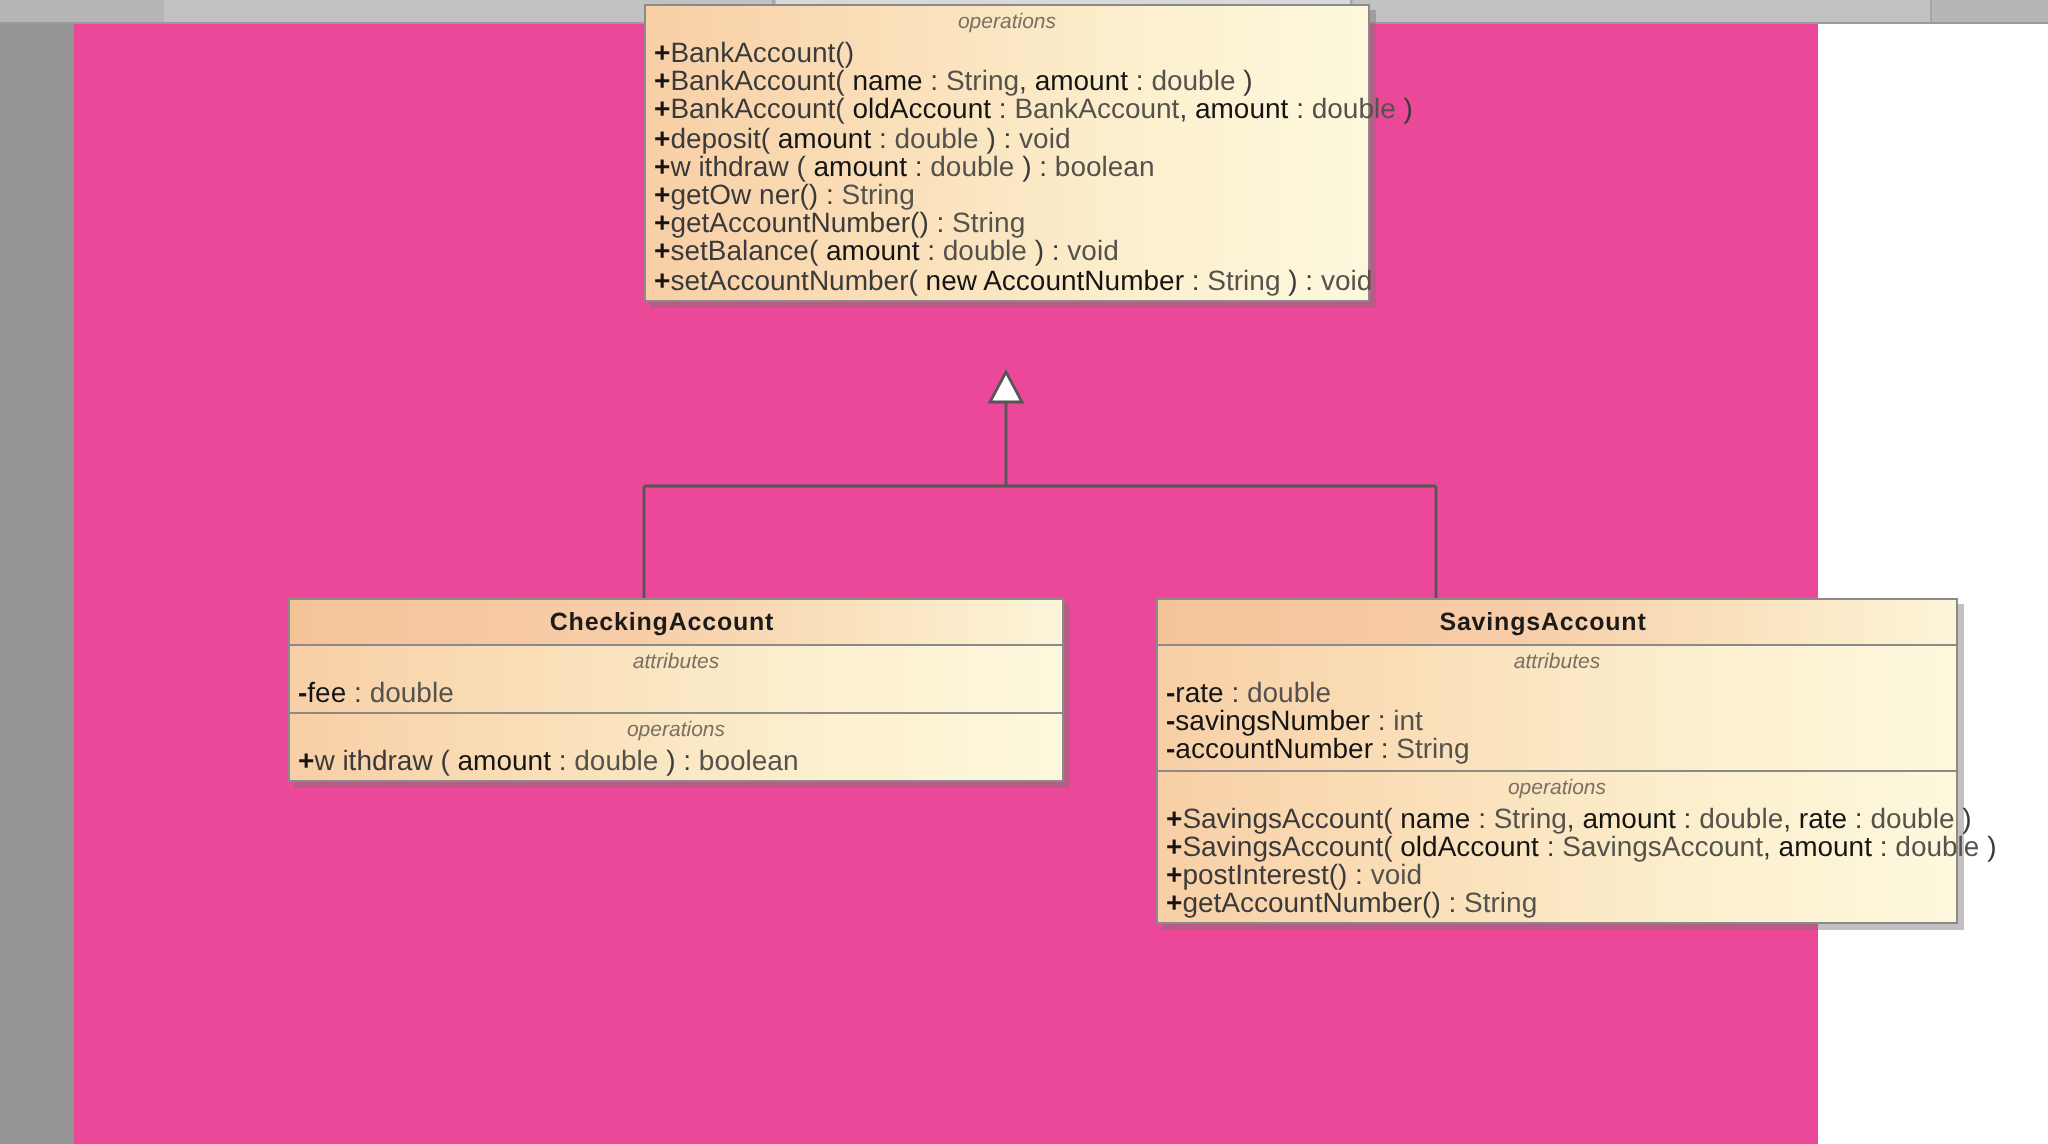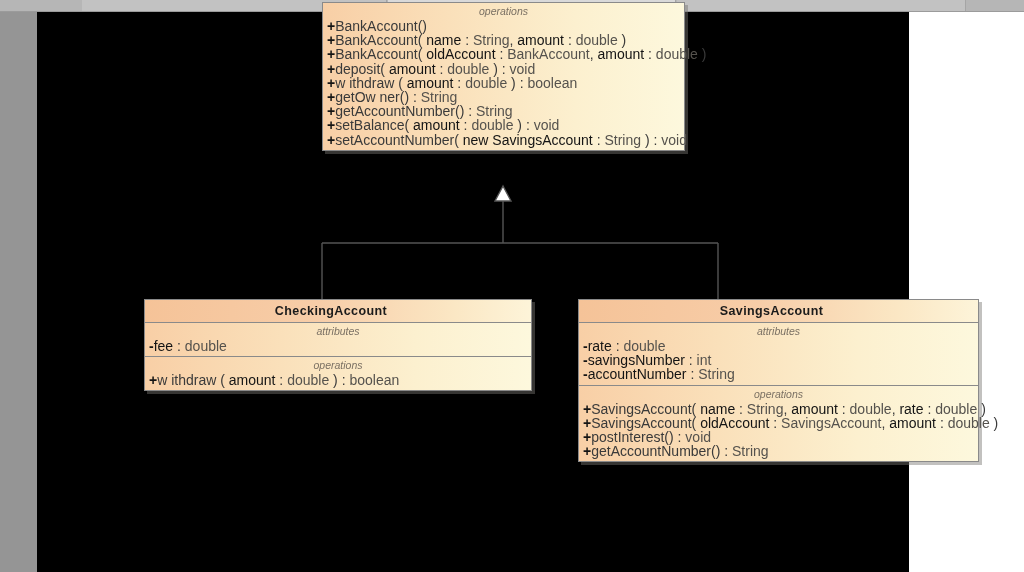--- a/index.html
+++ b/index.html
@@ -47,21 +47,21 @@
   .left-gutter {
     position: absolute; left: 0; top: 12px;
     width: 37px; height: 560px;
     background: #959595;
   }
 
   
   .canvas {
     position: absolute; left: 37px; top: 12px;
     width: 872px; height: 560px;
-    background: #000000;
+    background: #ec4899;
   }
 
   
   .connectors {
     position: absolute; left: 0; top: 0;
     width: 987px; height: 560px;
     pointer-events: none;
   }
 
   
@@ -152,21 +152,21 @@
       <div class="cls-compartment">
         <div class="comp-label">operations</div>
         <div class="member"><span class="vis">+</span>BankAccount()</div>
         <div class="member"><span class="vis">+</span>BankAccount( <span class="nm">name </span>: <span class="ty">String</span>, <span class="nm">amount </span>: <span class="ty">double</span> )</div>
         <div class="member"><span class="vis">+</span>BankAccount( <span class="nm">oldAccount </span>: <span class="ty">BankAccount</span>, <span class="nm">amount </span>: <span class="ty">double</span> )</div>
         <div class="member"><span class="vis">+</span>deposit( <span class="nm">amount </span>: <span class="ty">double</span> ) : <span class="ty">void</span></div>
         <div class="member"><span class="vis">+</span>w ithdraw ( <span class="nm">amount </span>: <span class="ty">double</span> ) : <span class="ty">boolean</span></div>
         <div class="member"><span class="vis">+</span>getOw ner() : <span class="ty">String</span></div>
         <div class="member"><span class="vis">+</span>getAccountNumber() : <span class="ty">String</span></div>
         <div class="member"><span class="vis">+</span>setBalance( <span class="nm">amount </span>: <span class="ty">double</span> ) : <span class="ty">void</span></div>
-        <div class="member"><span class="vis">+</span>setAccountNumber( <span class="nm">new SavingsAccount </span>: <span class="ty">String</span> ) : <span class="ty">void</span></div>
+        <div class="member"><span class="vis">+</span>setAccountNumber( <span class="nm">new AccountNumber </span>: <span class="ty">String</span> ) : <span class="ty">void</span></div>
       </div>
     </div>
 
     <div class="uml-class" id="checking-account">
       <div class="cls-header">CheckingAccount</div>
       <div class="cls-compartment">
         <div class="comp-label">attributes</div>
         <div class="member"><span class="vis">-</span><span class="nm">fee </span>: <span class="ty">double</span></div>
       </div>
       <div class="cls-compartment">

